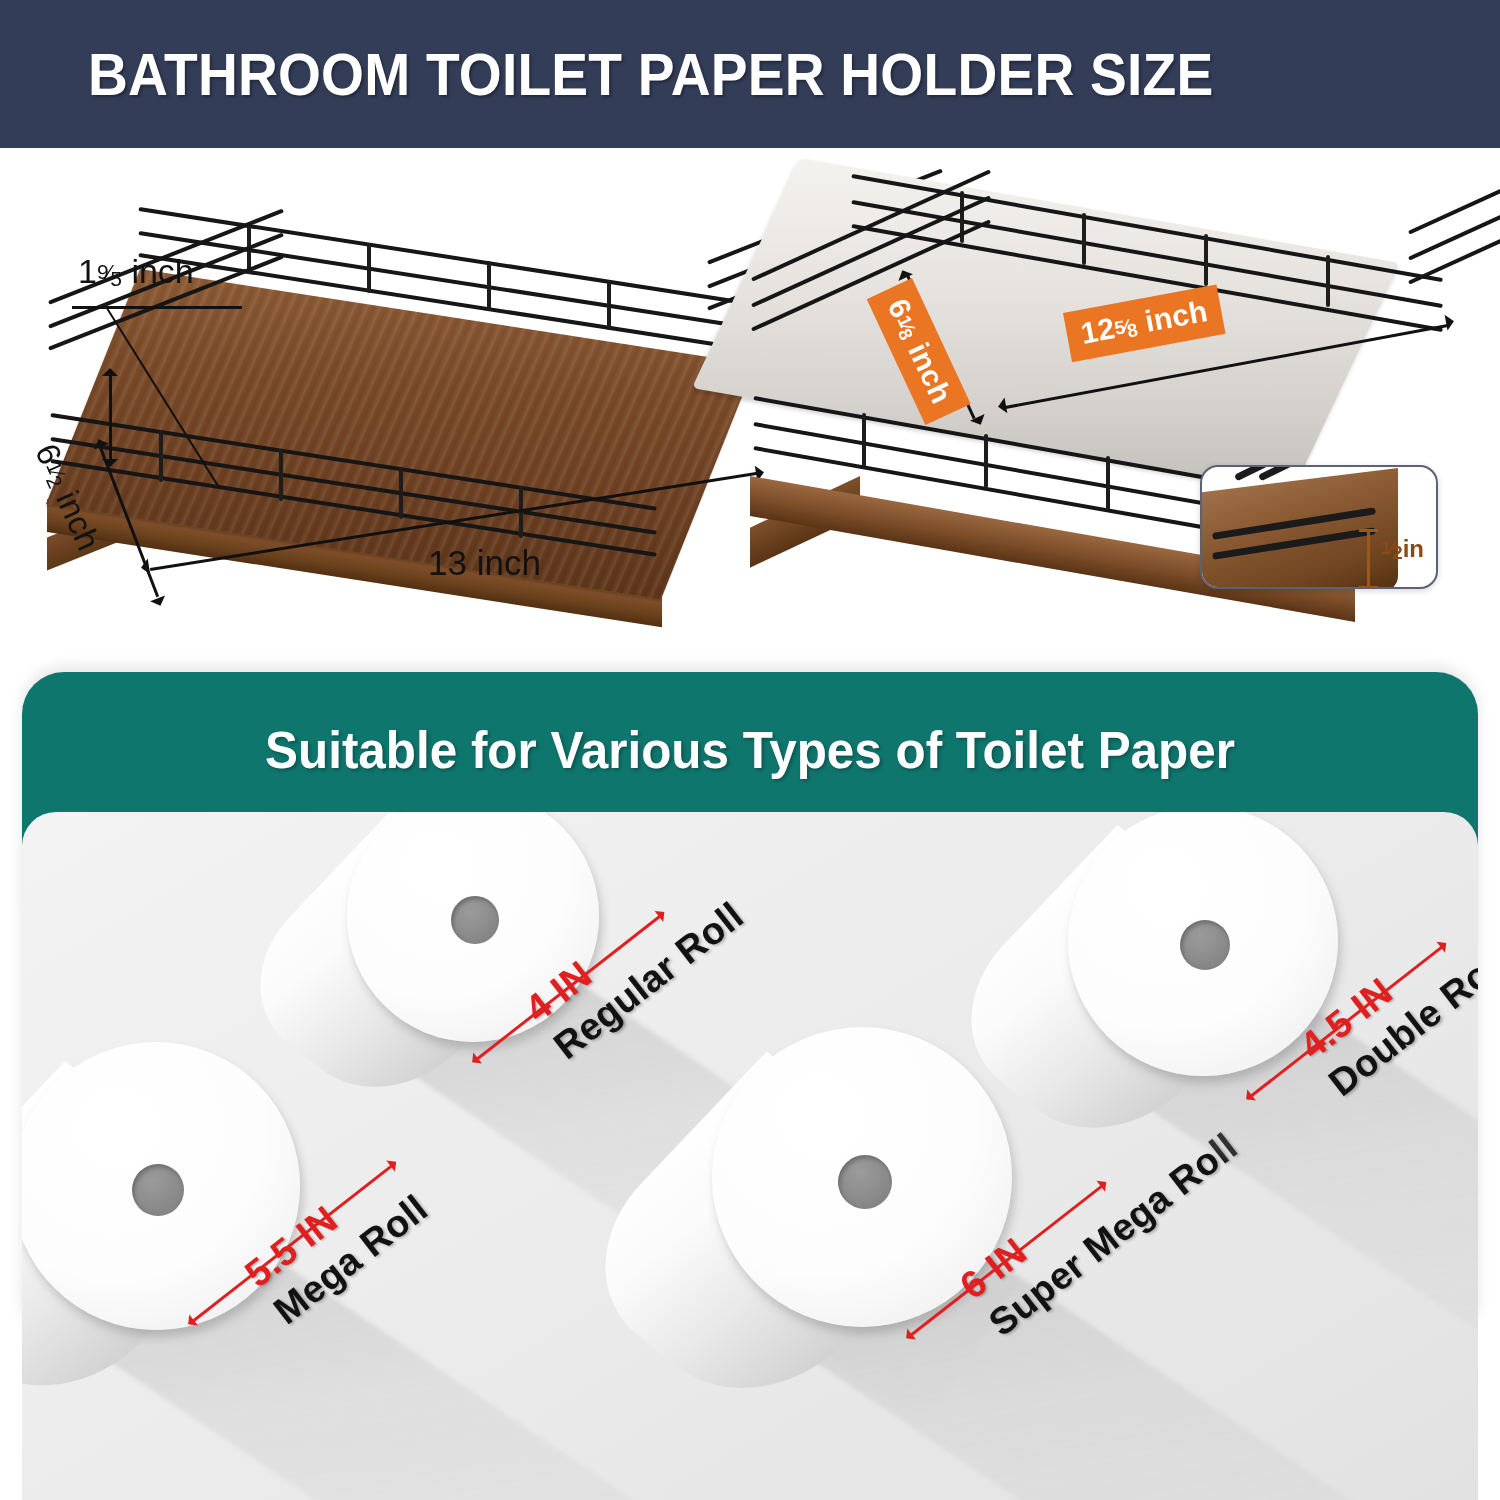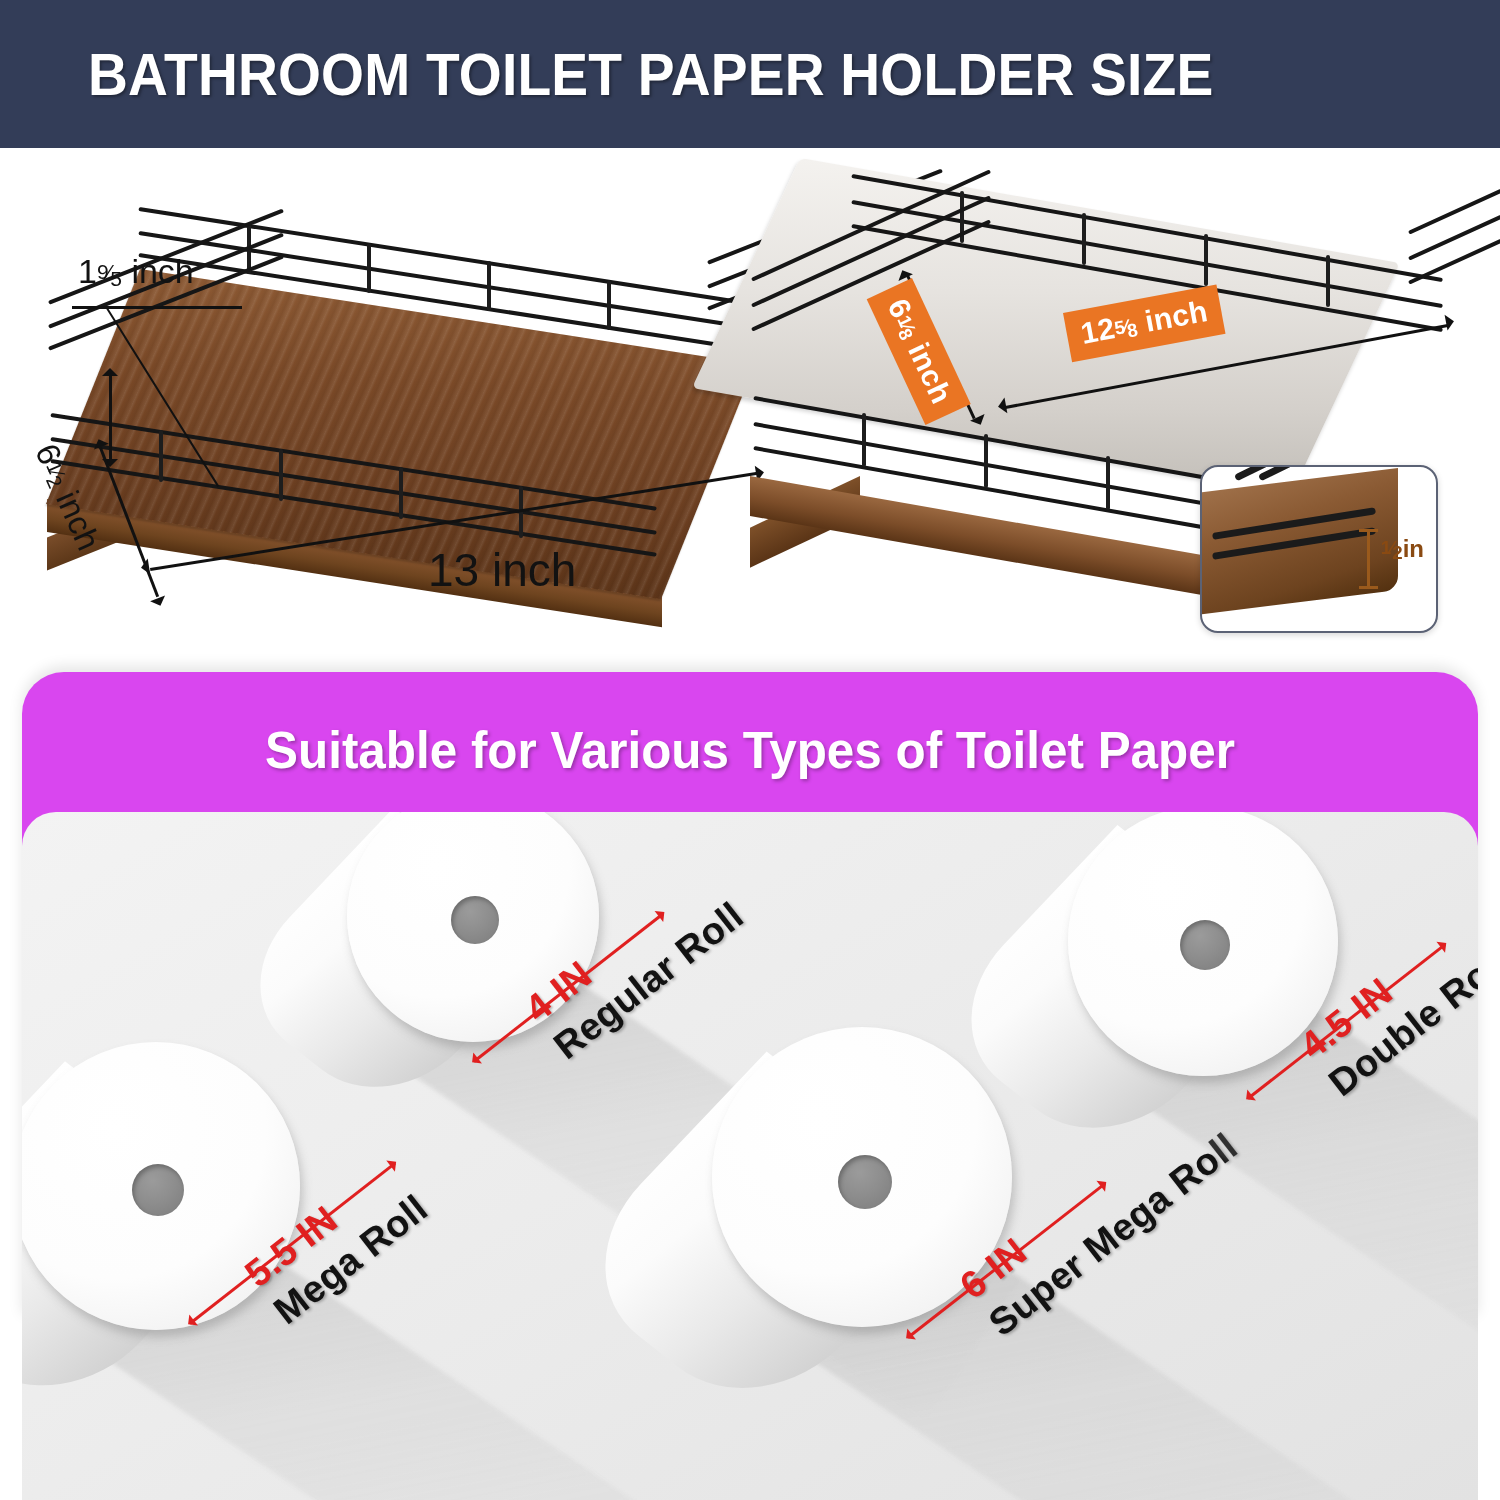--- a/index.html
+++ b/index.html
@@ -115,21 +115,21 @@
 
   
   .badge{
     position:absolute; background:#ea7523; color:#ffffff;
     font-size:30px; font-weight:600; padding:7px 14px 9px 14px;
     white-space:nowrap; letter-spacing:.3px;
   }
 
   
   #detail-card{
-    position:absolute; left:1200px; top:317px; width:238px; height:168px;
+    position:absolute; left:1200px; top:317px; width:238px; height:124px;
     background:#ffffff; border:2.5px solid #5b6275; border-radius:18px;
     overflow:hidden;
     box-shadow:0 2px 6px rgba(0,0,0,.16);
   }
   #detail-wood{
     position:absolute; left:-14px; top:14px; width:210px; height:122px;
     background:linear-gradient(168deg,#a0714a 0%,#8a5a33 35%,#6d431f 78%,#52300f 100%);
     border-radius:0 0 14px 14px;
     transform:skewY(-7deg);
   }
@@ -143,21 +143,21 @@
   }
   #detail-bracket::before, #detail-bracket::after{
     content:""; position:absolute; left:-8px; width:19px; height:3px; background:#9a5a1c;
   }
   #detail-bracket::before{ top:0; }
   #detail-bracket::after{ bottom:0; }
 
   
   #lower-banner{
     position:absolute; left:22px; top:672px; width:1456px; height:648px;
-    background:#d946ef;
+    background:#0f766e;
     border-radius:42px 42px 0 0;
     box-shadow:0 -6px 14px rgba(0,0,0,.10);
   }
   #lower-title{
     position:absolute; left:0; top:48px; width:100%;
     text-align:center; color:#ffffff;
     font-size:52px; font-weight:bold;
     transform:scaleX(0.95);
     text-shadow:2px 2px 4px rgba(0,0,0,.30);
     white-space:nowrap;
@@ -270,21 +270,21 @@
   <div style="position:absolute; left:102px; top:311px; border:8px solid transparent; border-top-color:#111; border-bottom:0;"></div>
 
   <div class="dim-label" style="left:62px; top:290px; transform:rotate(66deg); transform-origin:0 0; font-size:33px;">
     <span>6</span><span class="frac"><span class="num">1</span><span class="sl">⁄</span><span class="den">2</span></span>
     <span>inch</span>
   </div>
   <div class="arrow-line" style="left:99px; top:300px; width:2.5px; height:160px; transform:rotate(-21deg); transform-origin:0 0;"></div>
   <div style="position:absolute; left:92px; top:291px; border:8px solid transparent; border-bottom-color:#111; border-top:0; transform:rotate(-21deg);"></div>
   <div style="position:absolute; left:151px; top:450px; border:8px solid transparent; border-top-color:#111; border-bottom:0; transform:rotate(-21deg);"></div>
 
-  <div class="dim-label" style="left:428px; top:395px; font-size:46px;">
+  <div class="dim-label" style="left:428px; top:395px; font-size:35px;">
     <span>13</span>
     <span>inch</span>
   </div>
   <div class="arrow-line" style="left:150px; top:420px; width:615px; height:2.5px; transform:rotate(-9deg); transform-origin:0 0;"></div>
   <div style="position:absolute; left:141px; top:411px; border:8px solid transparent; border-right-color:#111; border-left:0; transform:rotate(-9deg);"></div>
   <div style="position:absolute; left:756px; top:317px; border:8px solid transparent; border-left-color:#111; border-right:0; transform:rotate(-9deg);"></div>
 
   <div id="tray-right" class="tray">
 
     <div id="rt-woodleft" class="wood-side"></div>

